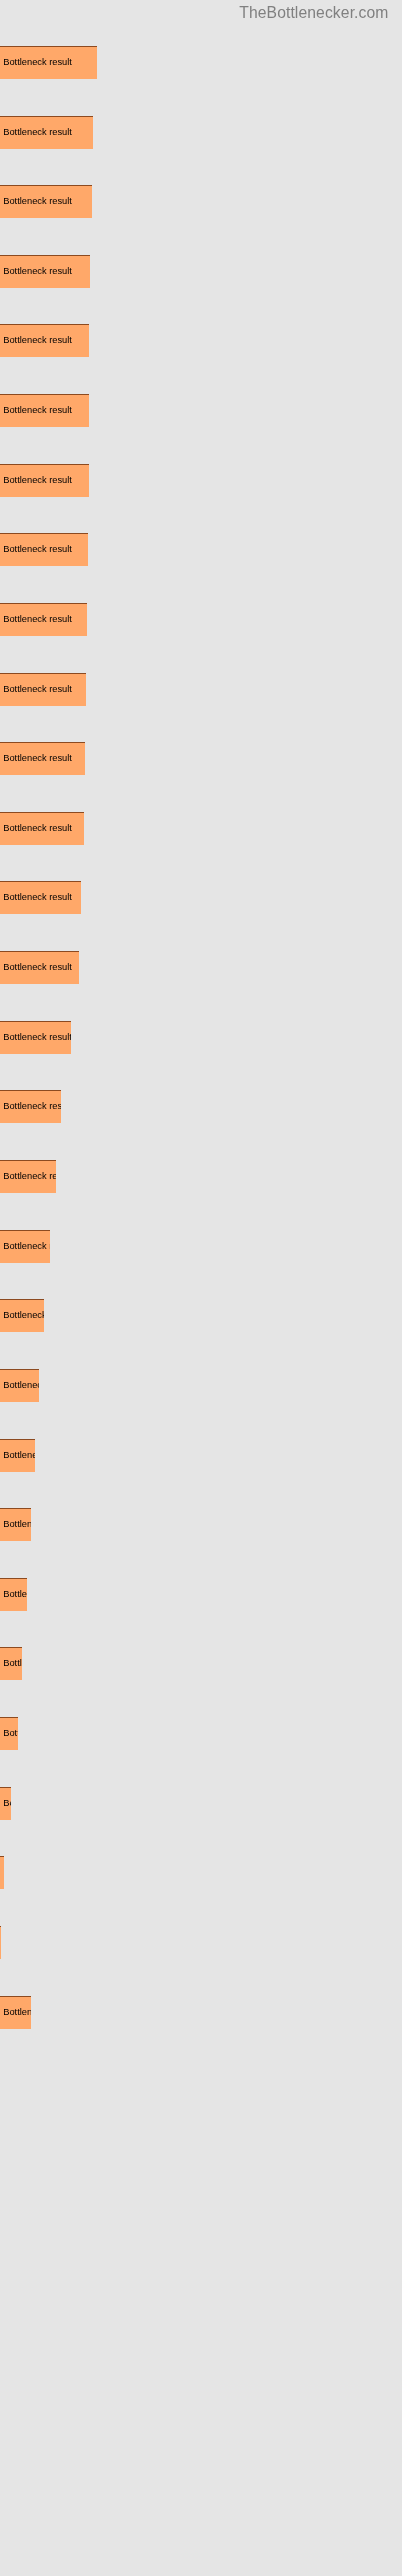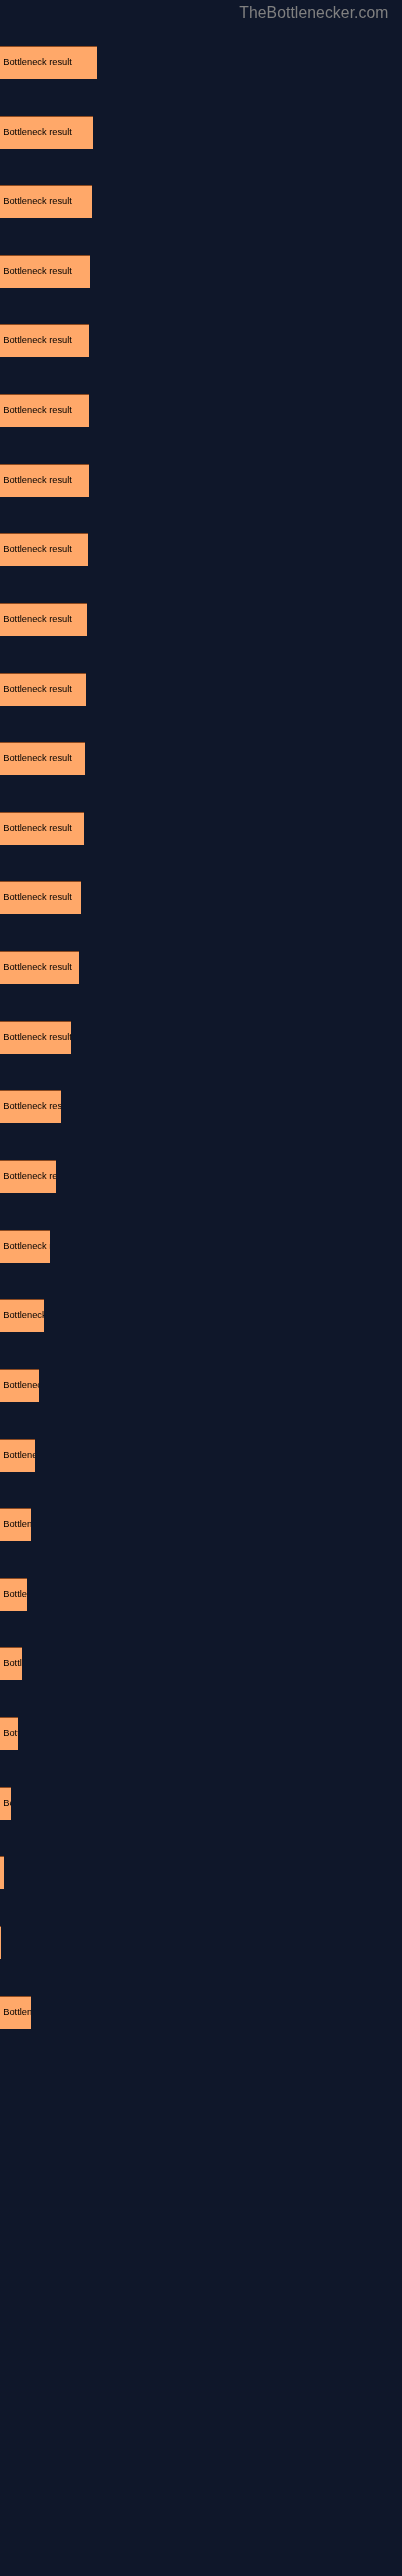--- a/index.html
+++ b/index.html
@@ -11,21 +11,21 @@
     font-family:"Liberation Sans", sans-serif;
     overflow:hidden;
     position:relative;
   }
 
   .chart-root{
     position:absolute;
     left:0; top:0;
     width:403px;
     height:2576px;
-    background:#0f172a;
+    background:#e5e5e5;
   }
 
   .site-title{
     position:absolute;
     right:14.5px;
     top:1.6px;
     color:#808080;
     font-size:15.7px;
     letter-spacing:0.1px;
     line-height:21px;

